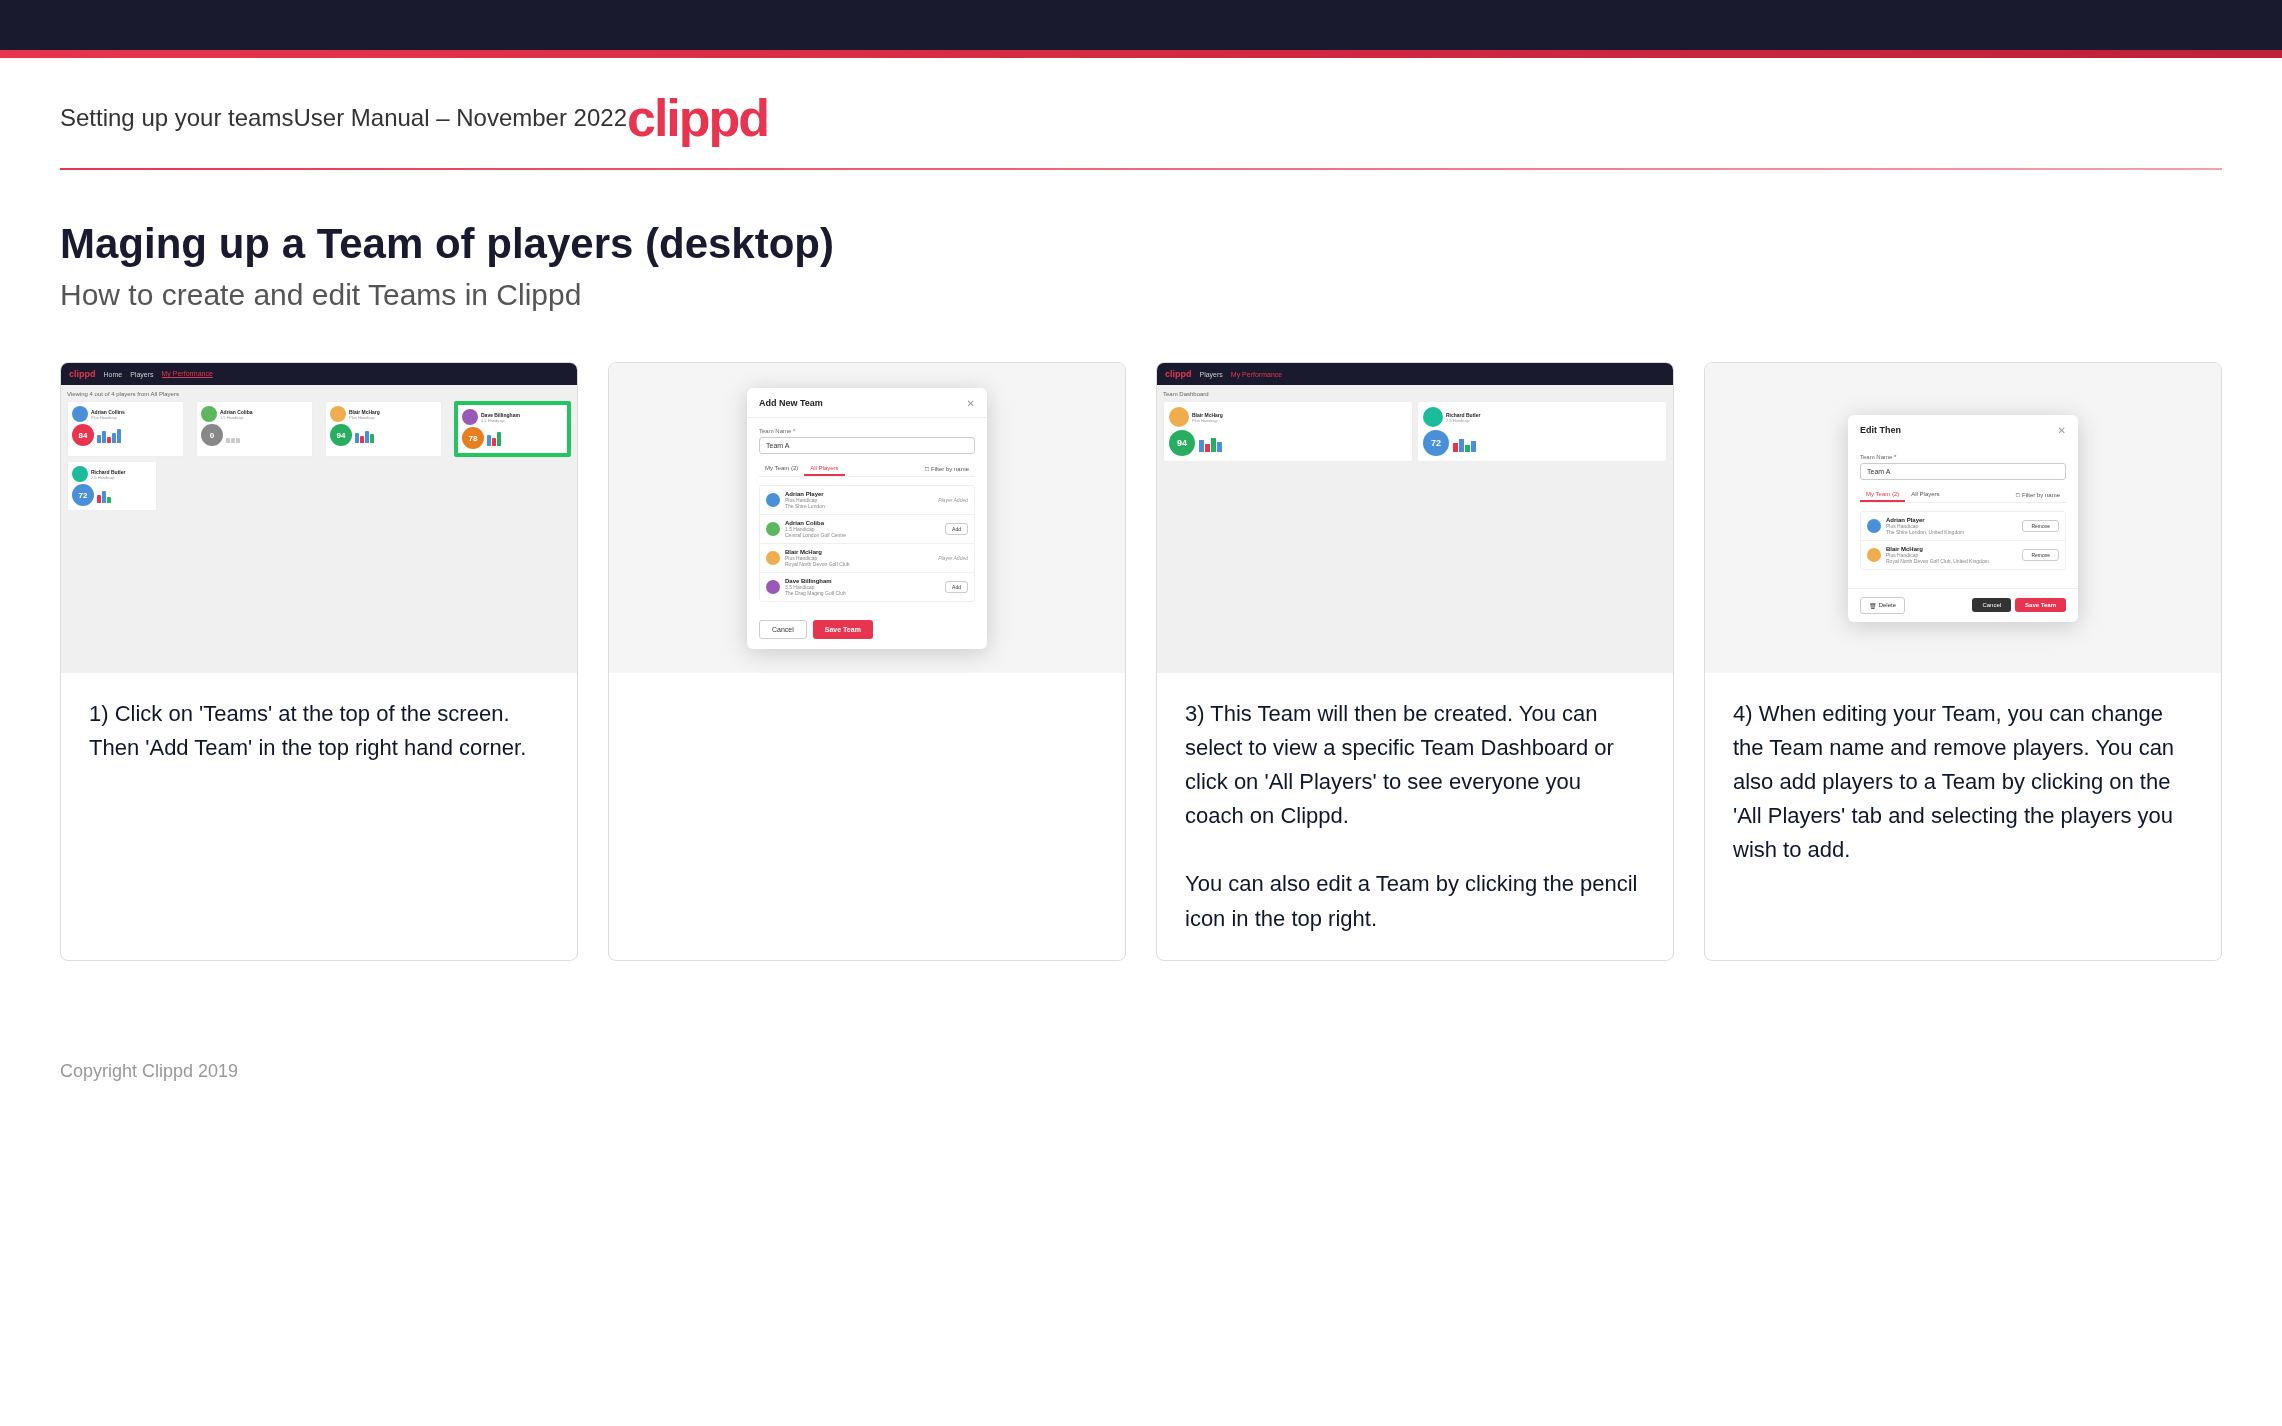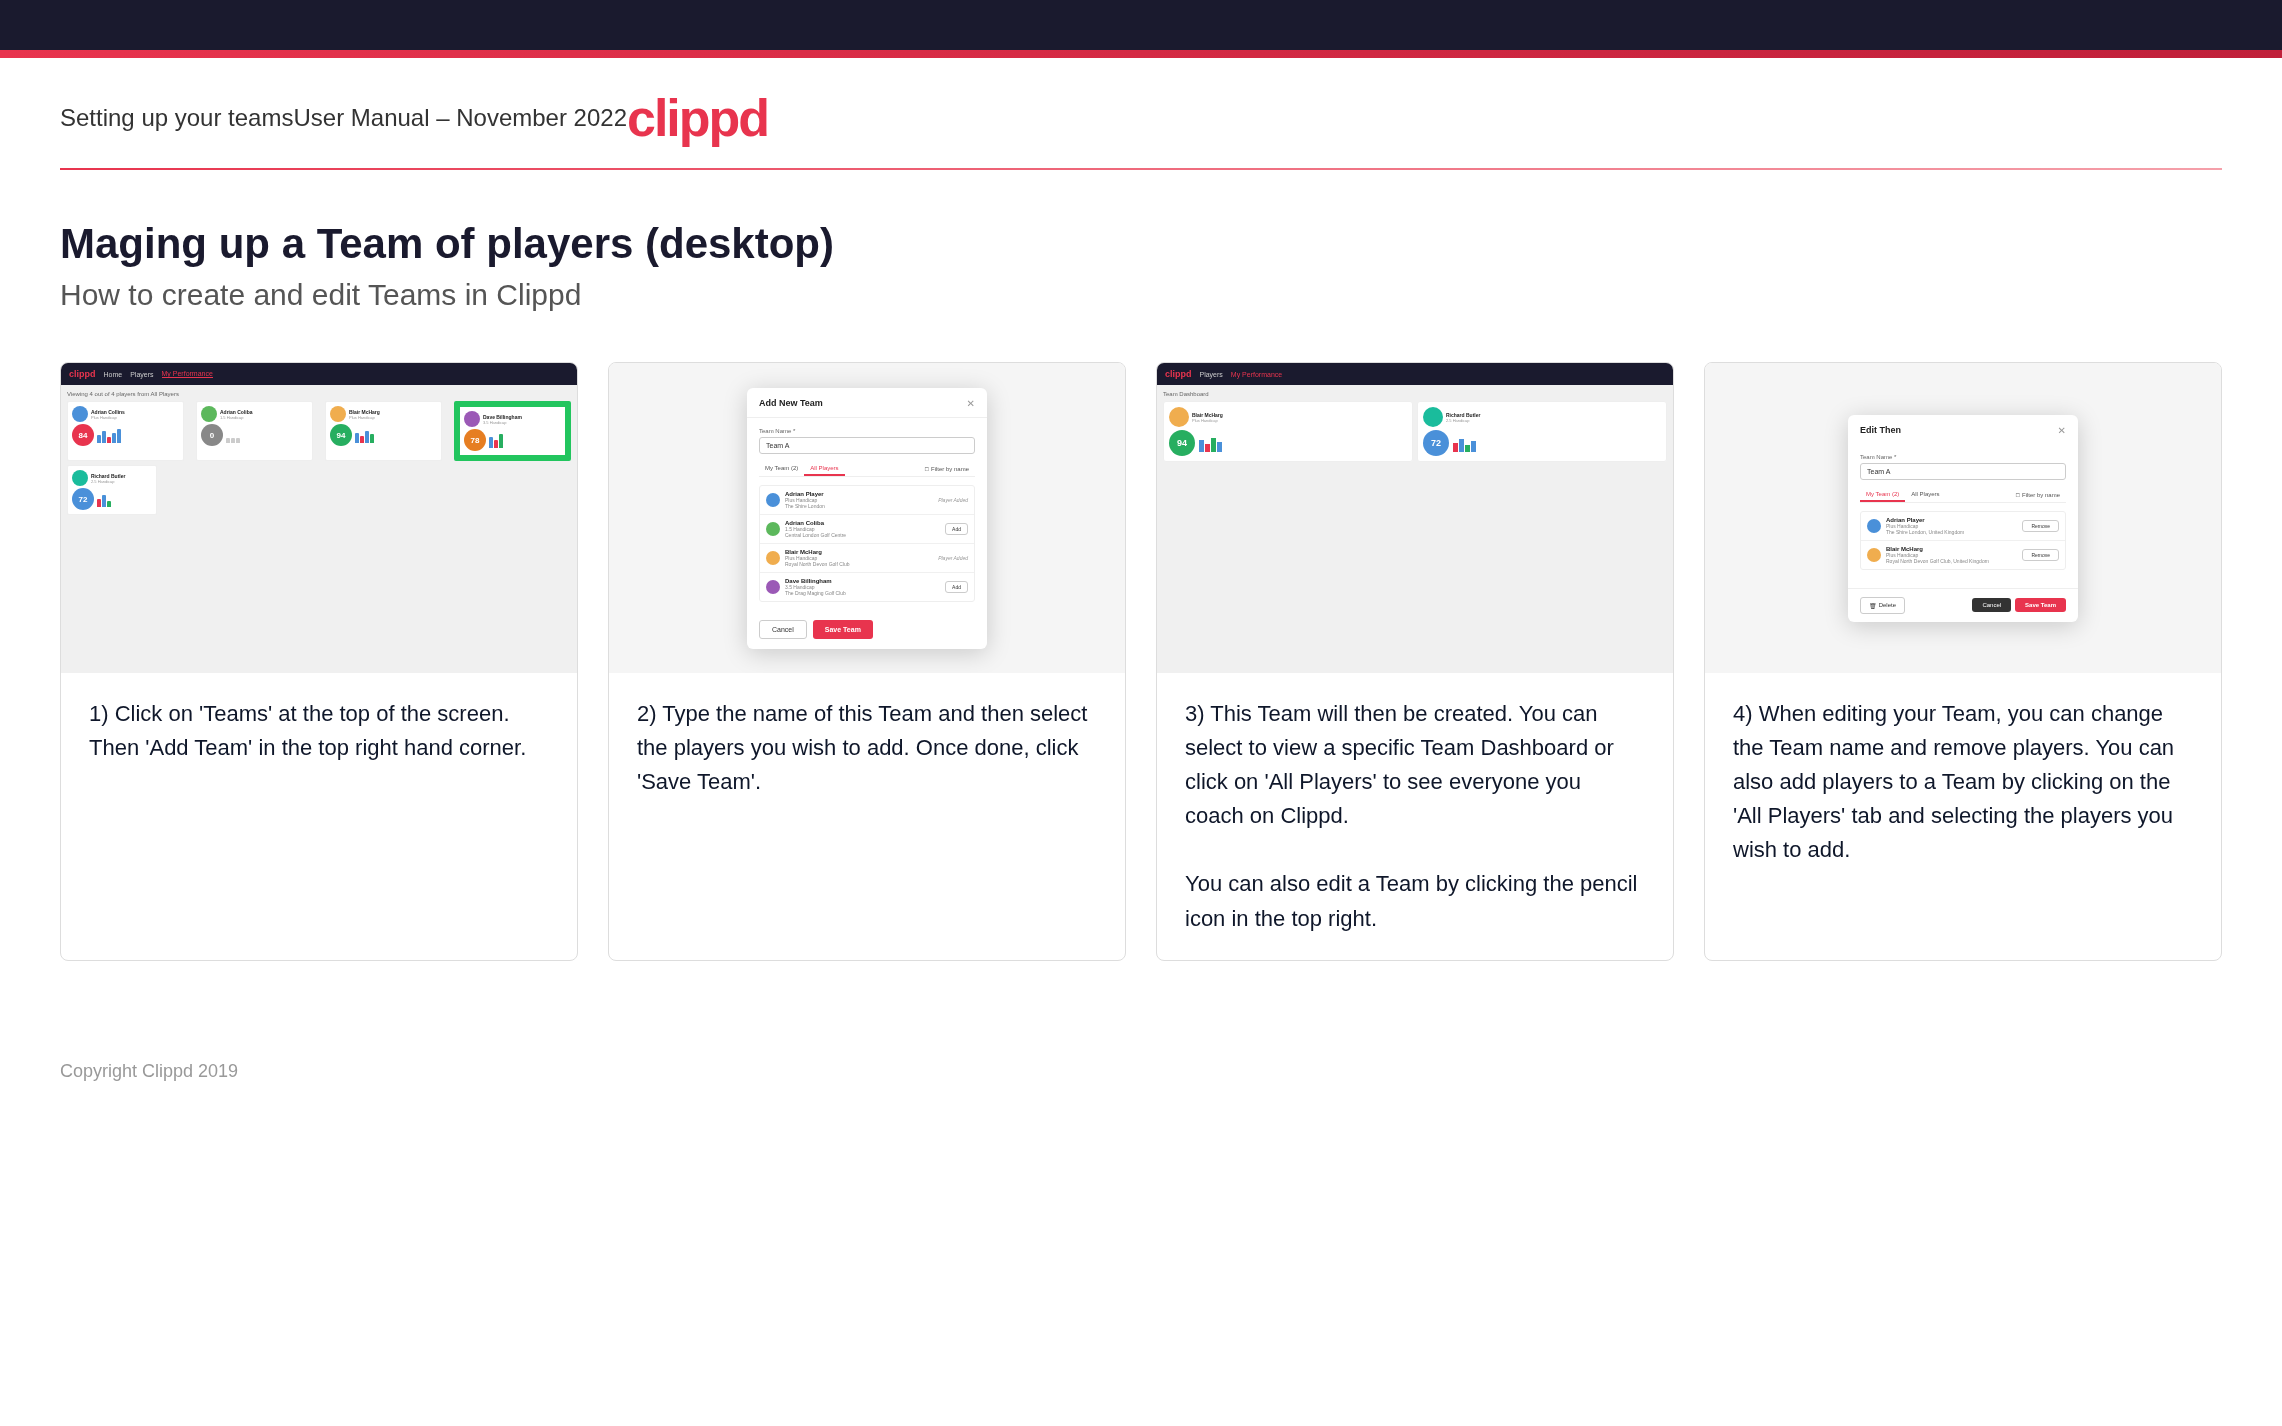--- a/index.html
+++ b/index.html
@@ -412,21 +412,21 @@
                     <div style="display:flex;gap:1px;align-items:flex-end;height:16px;">
                       <div style="width:4px;height:10px;background:#4a90d9;border-radius:1px 1px 0 0;"></div>
                       <div style="width:4px;height:7px;background:#e8344e;border-radius:1px 1px 0 0;"></div>
                       <div style="width:4px;height:12px;background:#4a90d9;border-radius:1px 1px 0 0;"></div>
                       <div style="width:4px;height:9px;background:#27ae60;border-radius:1px 1px 0 0;"></div>
                     </div>
                   </div>
                 </div>
               </div>
 
-              <div style="background:#fff;border:6px solid #22c55e;border-radius:2px;padding:4px;">
+              <div style="background:#fff;border:4px solid #22c55e;border-radius:2px;padding:4px;">
                 <div style="display:flex;align-items:center;gap:3px;margin-bottom:2px;">
                   <div style="width:16px;height:16px;border-radius:50%;background:#9b59b6;flex-shrink:0;"></div>
                   <div>
                     <div style="font-size:5px;font-weight:bold;color:#222;">Dave Billingham</div>
                     <div style="font-size:4px;color:#999;">3.5 Handicap</div>
                   </div>
                 </div>
                 <div style="display:flex;align-items:center;gap:3px;">
                   <div style="width:22px;height:22px;border-radius:50%;background:#e67e22;display:flex;align-items:center;justify-content:center;font-size:8px;font-weight:bold;color:white;">78</div>
                   <div style="flex:1;">
@@ -525,21 +525,20 @@
                 <button class="mock-add-btn">Add</button>
               </div>
             </div>
           </div>
           <div class="mock-dialog-footer">
             <button class="mock-btn-cancel">Cancel</button>
             <button class="mock-btn-save">Save Team</button>
           </div>
         </div>
       </div>
-      <div class="card-text">2) Type the name of this Team and then select the players you wish to add.  Once done, click 'Save Team'.</div>
     </div>
 
     <div class="card">
       <div class="card-screenshot">
 
         <div style="width:100%;height:100%;background:#f0f0f0;display:flex;flex-direction:column;">
           <div style="background:#1a1a2e;height:22px;display:flex;align-items:center;padding:0 8px;gap:8px;">
             <span style="color:#e8344e;font-weight:bold;font-size:9px;">clippd</span>
             <span style="color:#ccc;font-size:7px;">Players</span>
             <span style="color:#e8344e;font-size:7px;">My Performance</span>

